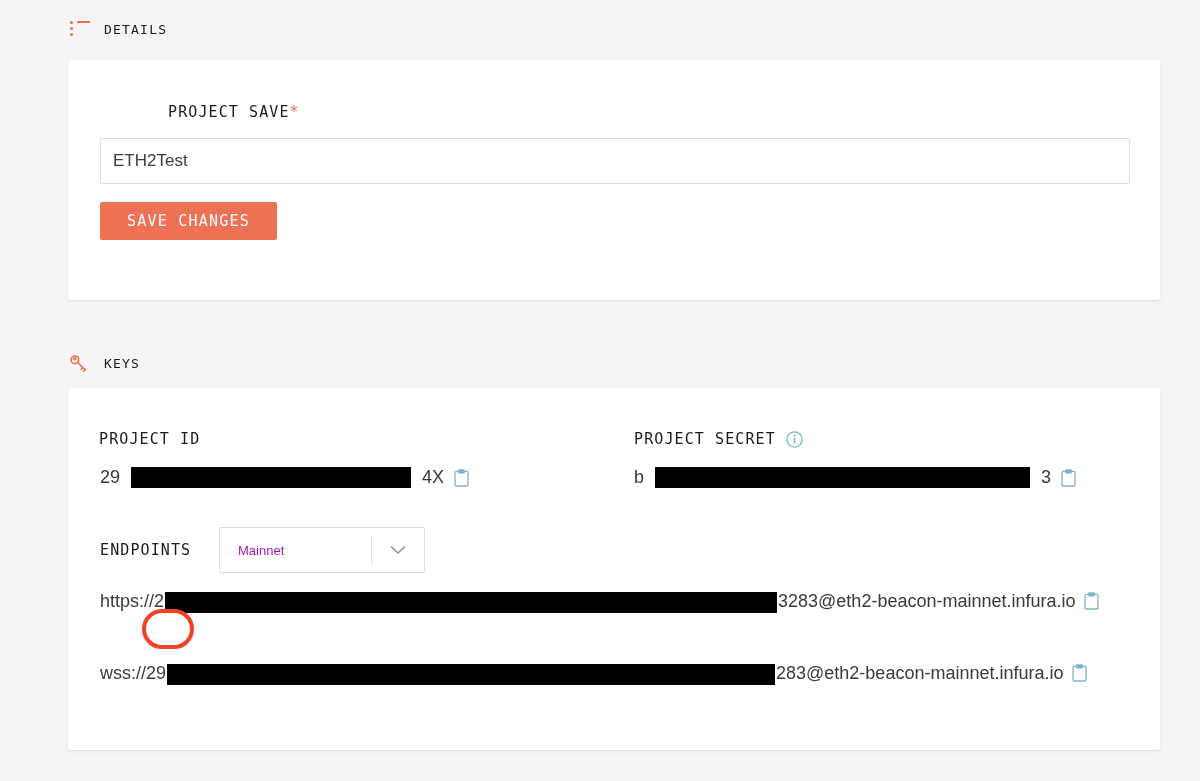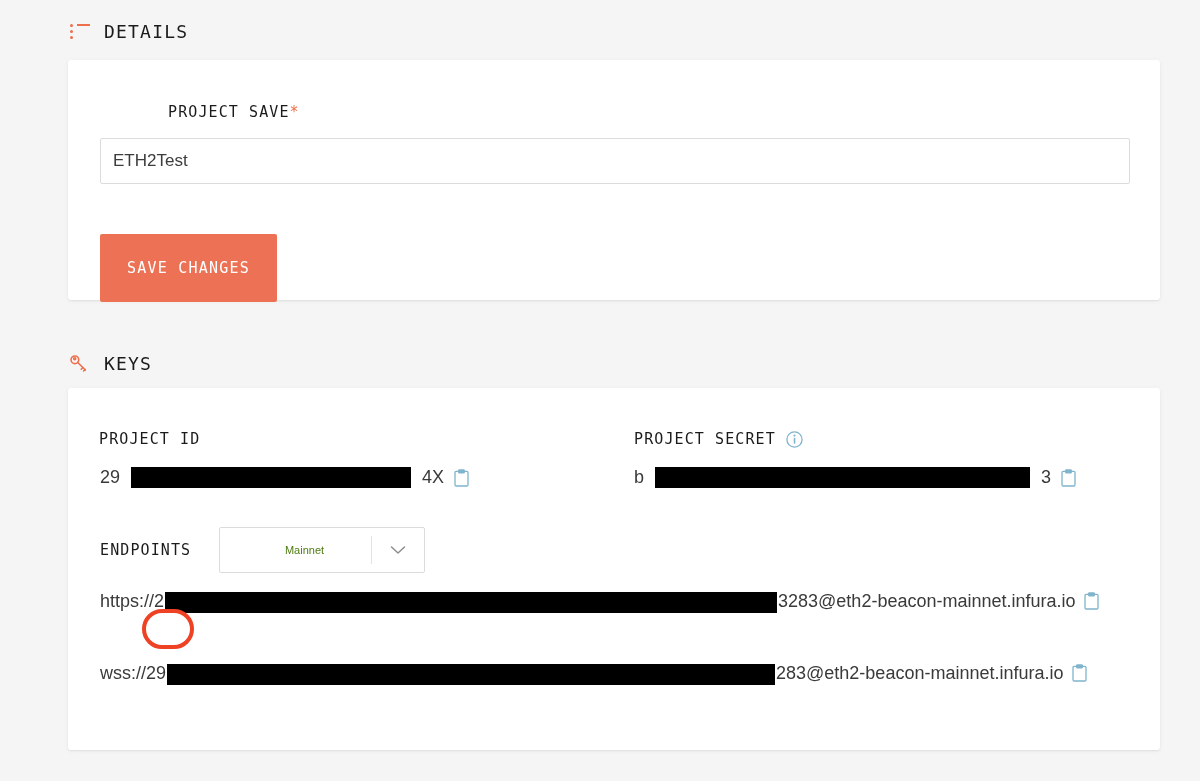--- a/index.html
+++ b/index.html
@@ -11,21 +11,21 @@
   }
   .page { position: relative; width: 1200px; height: 781px; background: #f5f5f5; }
 
   
   .section-header {
     position: absolute;
     display: flex; align-items: center; gap: 14px;
   }
   .section-title {
     font-family: "DejaVu Sans Mono", monospace;
-    font-size: 18px;
+    font-size: 13px;
     letter-spacing: 1.2px;
     color: #1b1b1b;
     font-weight: 400;
   }
 
   
   .icon-list { width: 20px; height: 16px; position: relative; display:block; }
   .icon-list i {
     position: absolute; left: 7px; height: 2px; width: 13px;
     background: #ed6f4c; border-radius: 1px;
@@ -73,21 +73,21 @@
     font-family: "Liberation Sans", sans-serif;
     font-size: 17px;
     color: #3c3c3c;
     padding: 0 12px;
     outline: none;
   }
 
   
   .btn-primary {
     position: absolute;
-    left: 100px; top: 234px; width: 177px; height: 68px;
+    left: 100px; top: 202px; width: 177px; height: 38px;
     background: #ed7255;
     border: none; border-radius: 2px;
     color: #ffffff;
     font-family: "DejaVu Sans Mono", monospace;
     font-size: 15px;
     letter-spacing: 1.2px;
     cursor: pointer;
   }
 
   
@@ -119,23 +119,22 @@
     left: 219px; top: 527px; width: 206px; height: 46px;
     border: 1px solid #dcdcdc;
     background: #fff;
     border-radius: 2px;
     display: flex; align-items: center;
   }
   .select-value {
     flex: 1;
     padding-left: 18px;
     font-family: "Liberation Sans", sans-serif;
-    font-size: 11px;
-    color: #4d7c0f;
-    text-align: center;
+    font-size: 13px;
+    color: #a21caf;
   }
   .select-div { width: 1px; height: 28px; background: #e2e2e2; }
   .select-arrow {
     width: 52px; display: flex; align-items: center; justify-content: center;
   }
 
   
   .endpoint {
     position: absolute;
     left: 100px;

